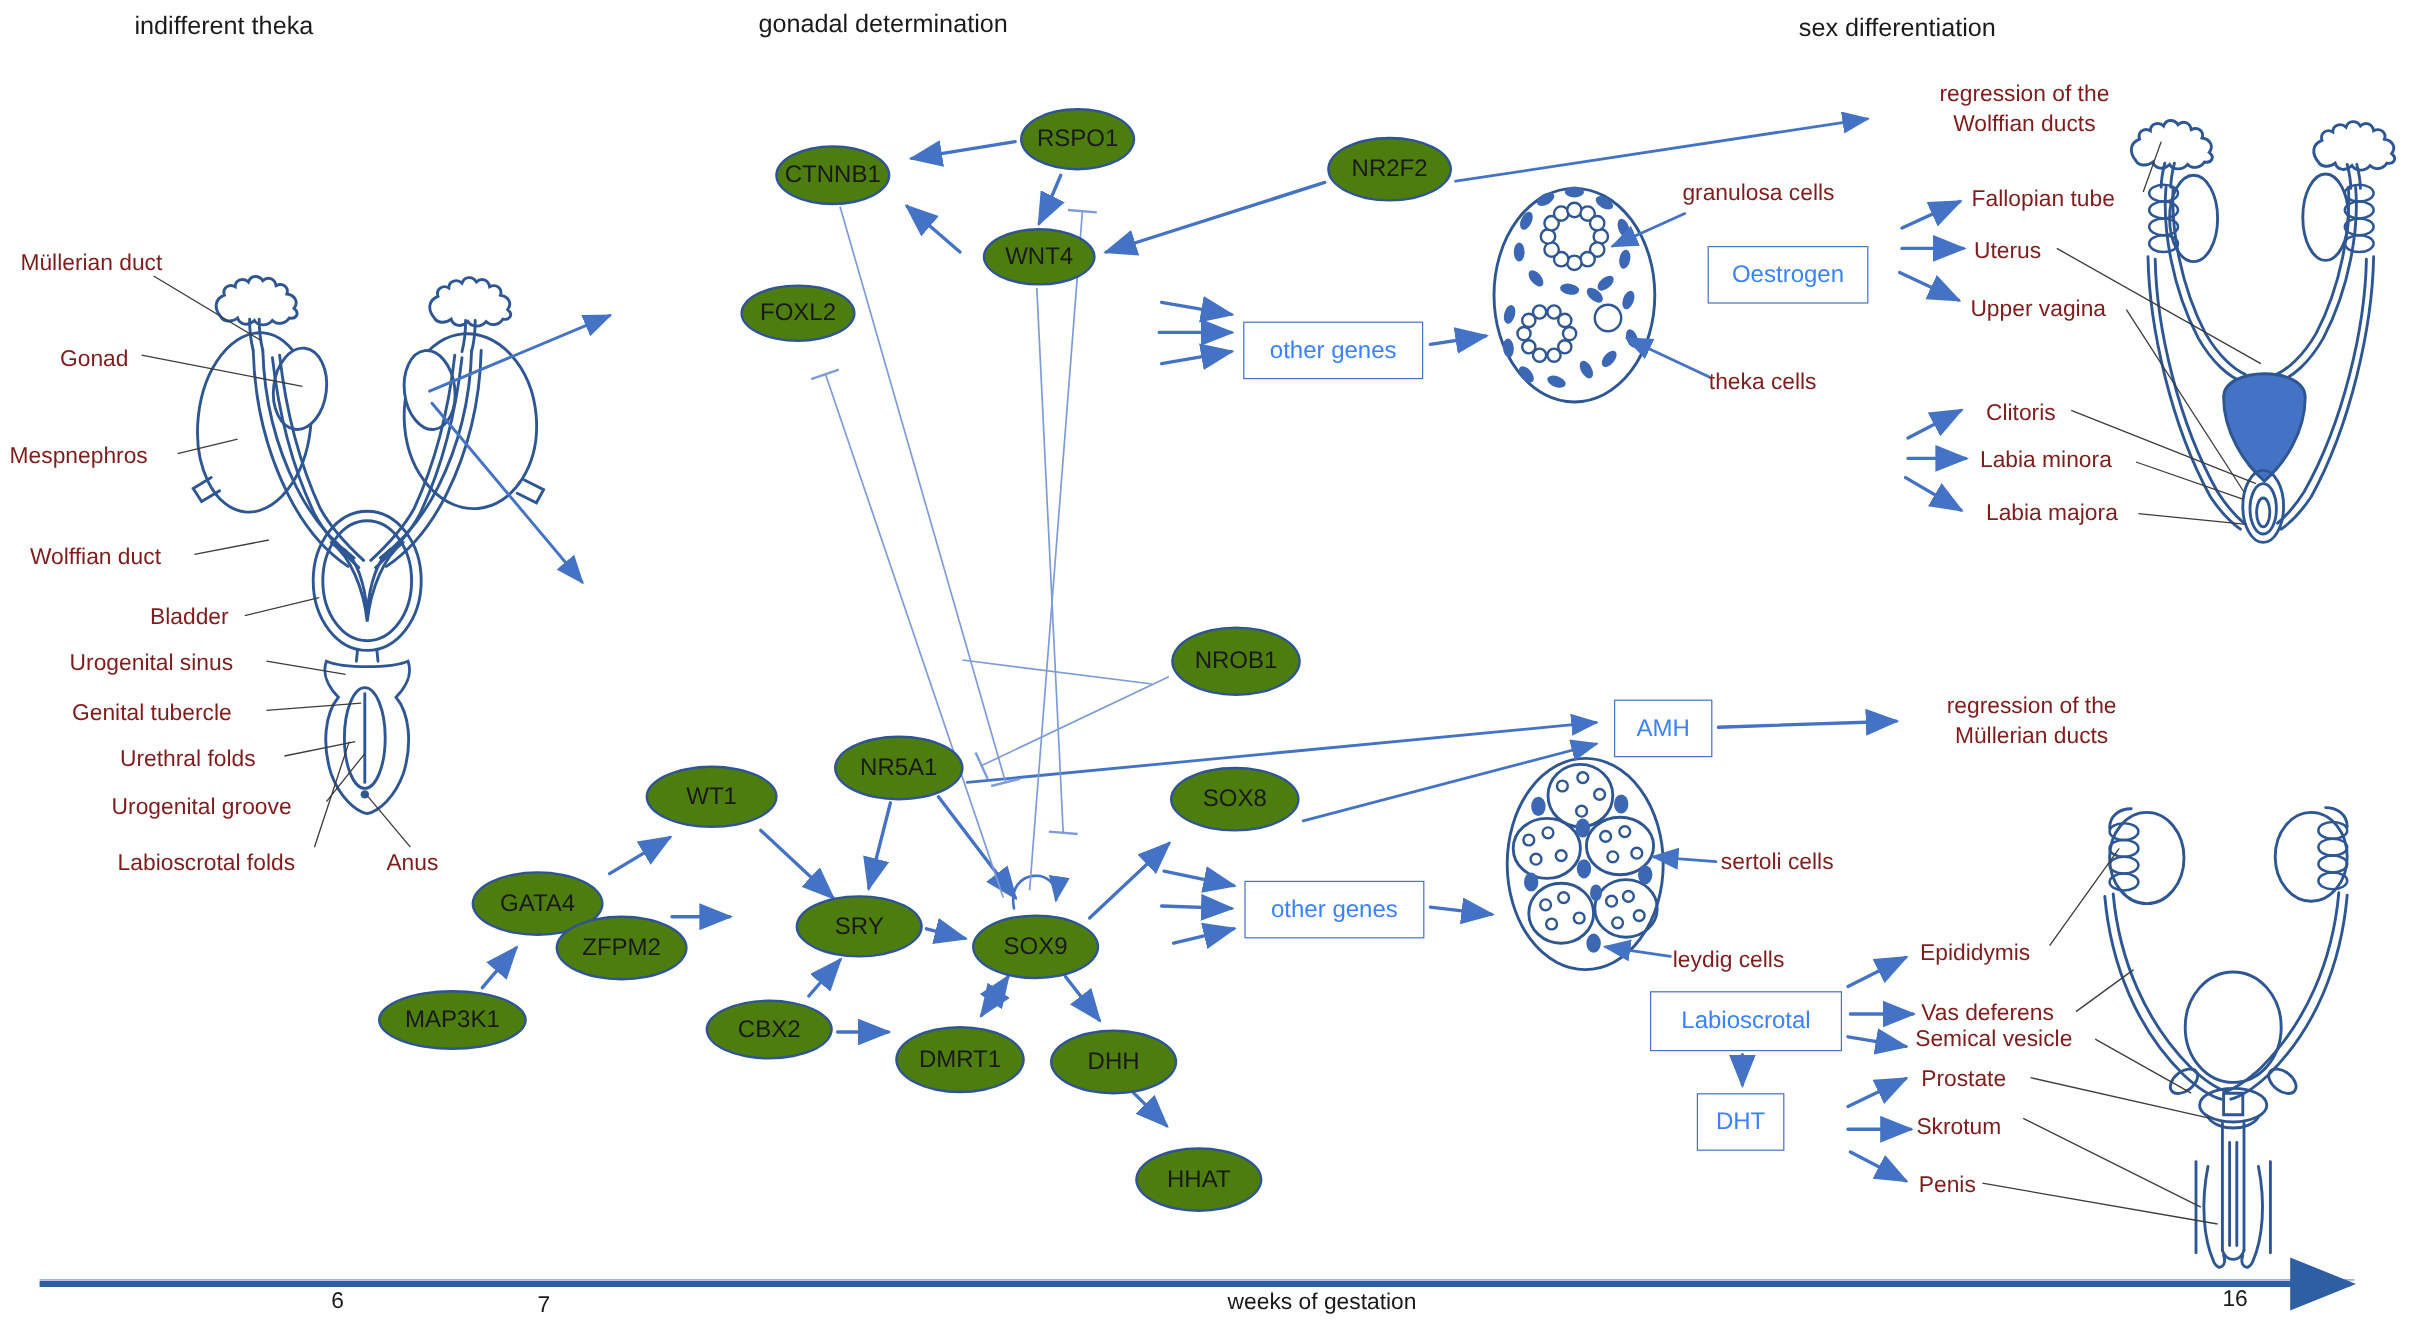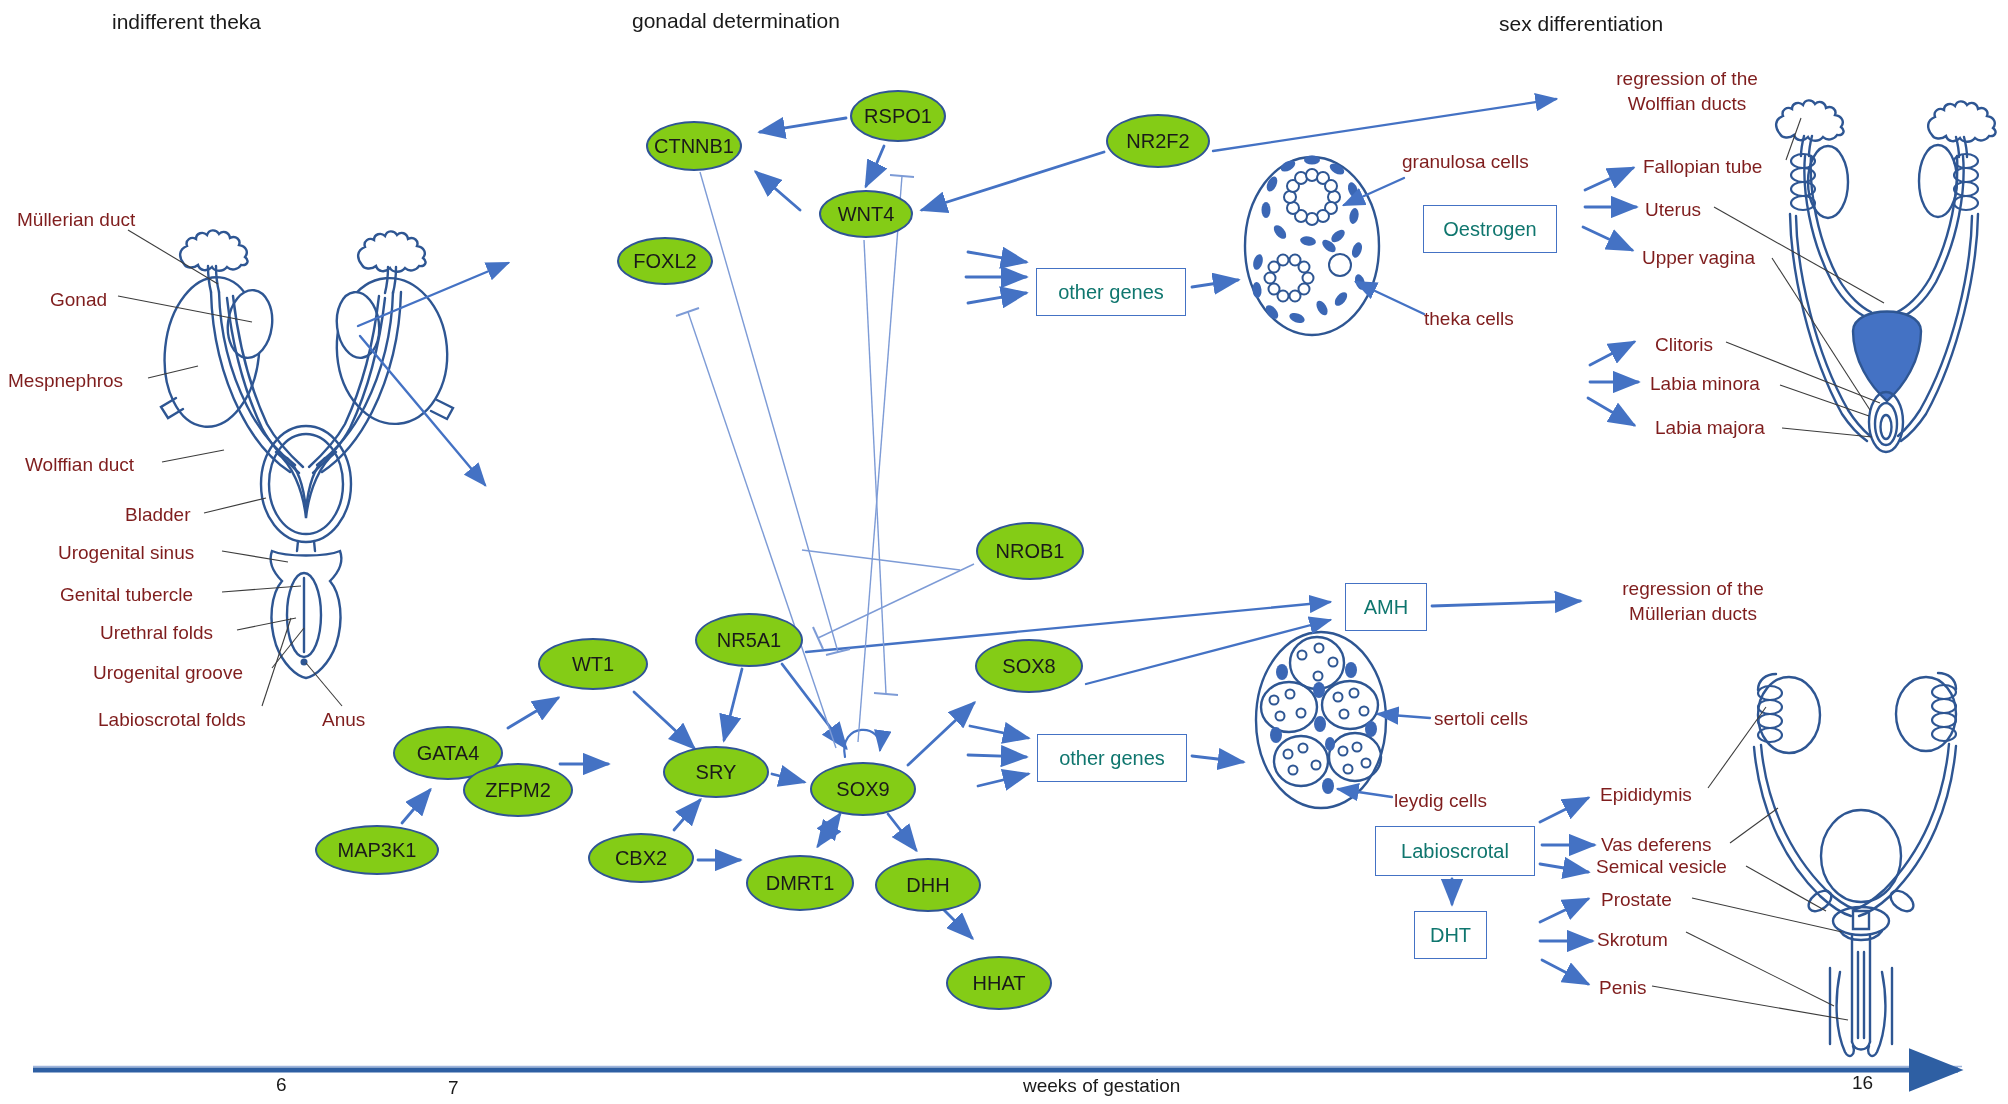--- a/index.html
+++ b/index.html
@@ -3,24 +3,24 @@
 <meta charset="utf-8">
 <style>
   html,body{margin:0;padding:0;background:#fff;}
   #canvas{position:relative;width:2008px;height:1104px;background:#fff;overflow:hidden;
           font-family:"Liberation Sans",sans-serif;color:#111;}
   #wires{position:absolute;left:0;top:0;z-index:1;}
   .title{position:absolute;z-index:3;font-size:21px;color:#1a1a1a;white-space:nowrap;}
   .lbl{position:absolute;z-index:3;font-size:19px;color:#7f1d1d;white-space:pre-line;line-height:1.32;}
   .lbl.center{text-align:center;}
   .enode{position:absolute;z-index:2;border:2.6px solid #2F5496;border-radius:50%;
-         background:#84cc16;display:flex;align-items:center;justify-content:center;
+         background:#4d7c0f;display:flex;align-items:center;justify-content:center;
          font-size:20px;color:#1a1a1a;box-sizing:border-box;white-space:nowrap;}
   .rnode{position:absolute;z-index:2;border:1.8px solid #4472C4;background:#fff;
-         display:flex;align-items:center;justify-content:center;font-size:20px;color:#0f766e;
+         display:flex;align-items:center;justify-content:center;font-size:20px;color:#3b82f6;
          box-sizing:border-box;white-space:nowrap;}
   .tick{position:absolute;z-index:3;font-size:19px;color:#1a1a1a;white-space:nowrap;}
 </style>
 </head>
 <body>
 
 <div id="canvas">
 
 <svg id="wires" width="2008" height="1104" viewBox="0 0 2008 1104">
   <defs>

